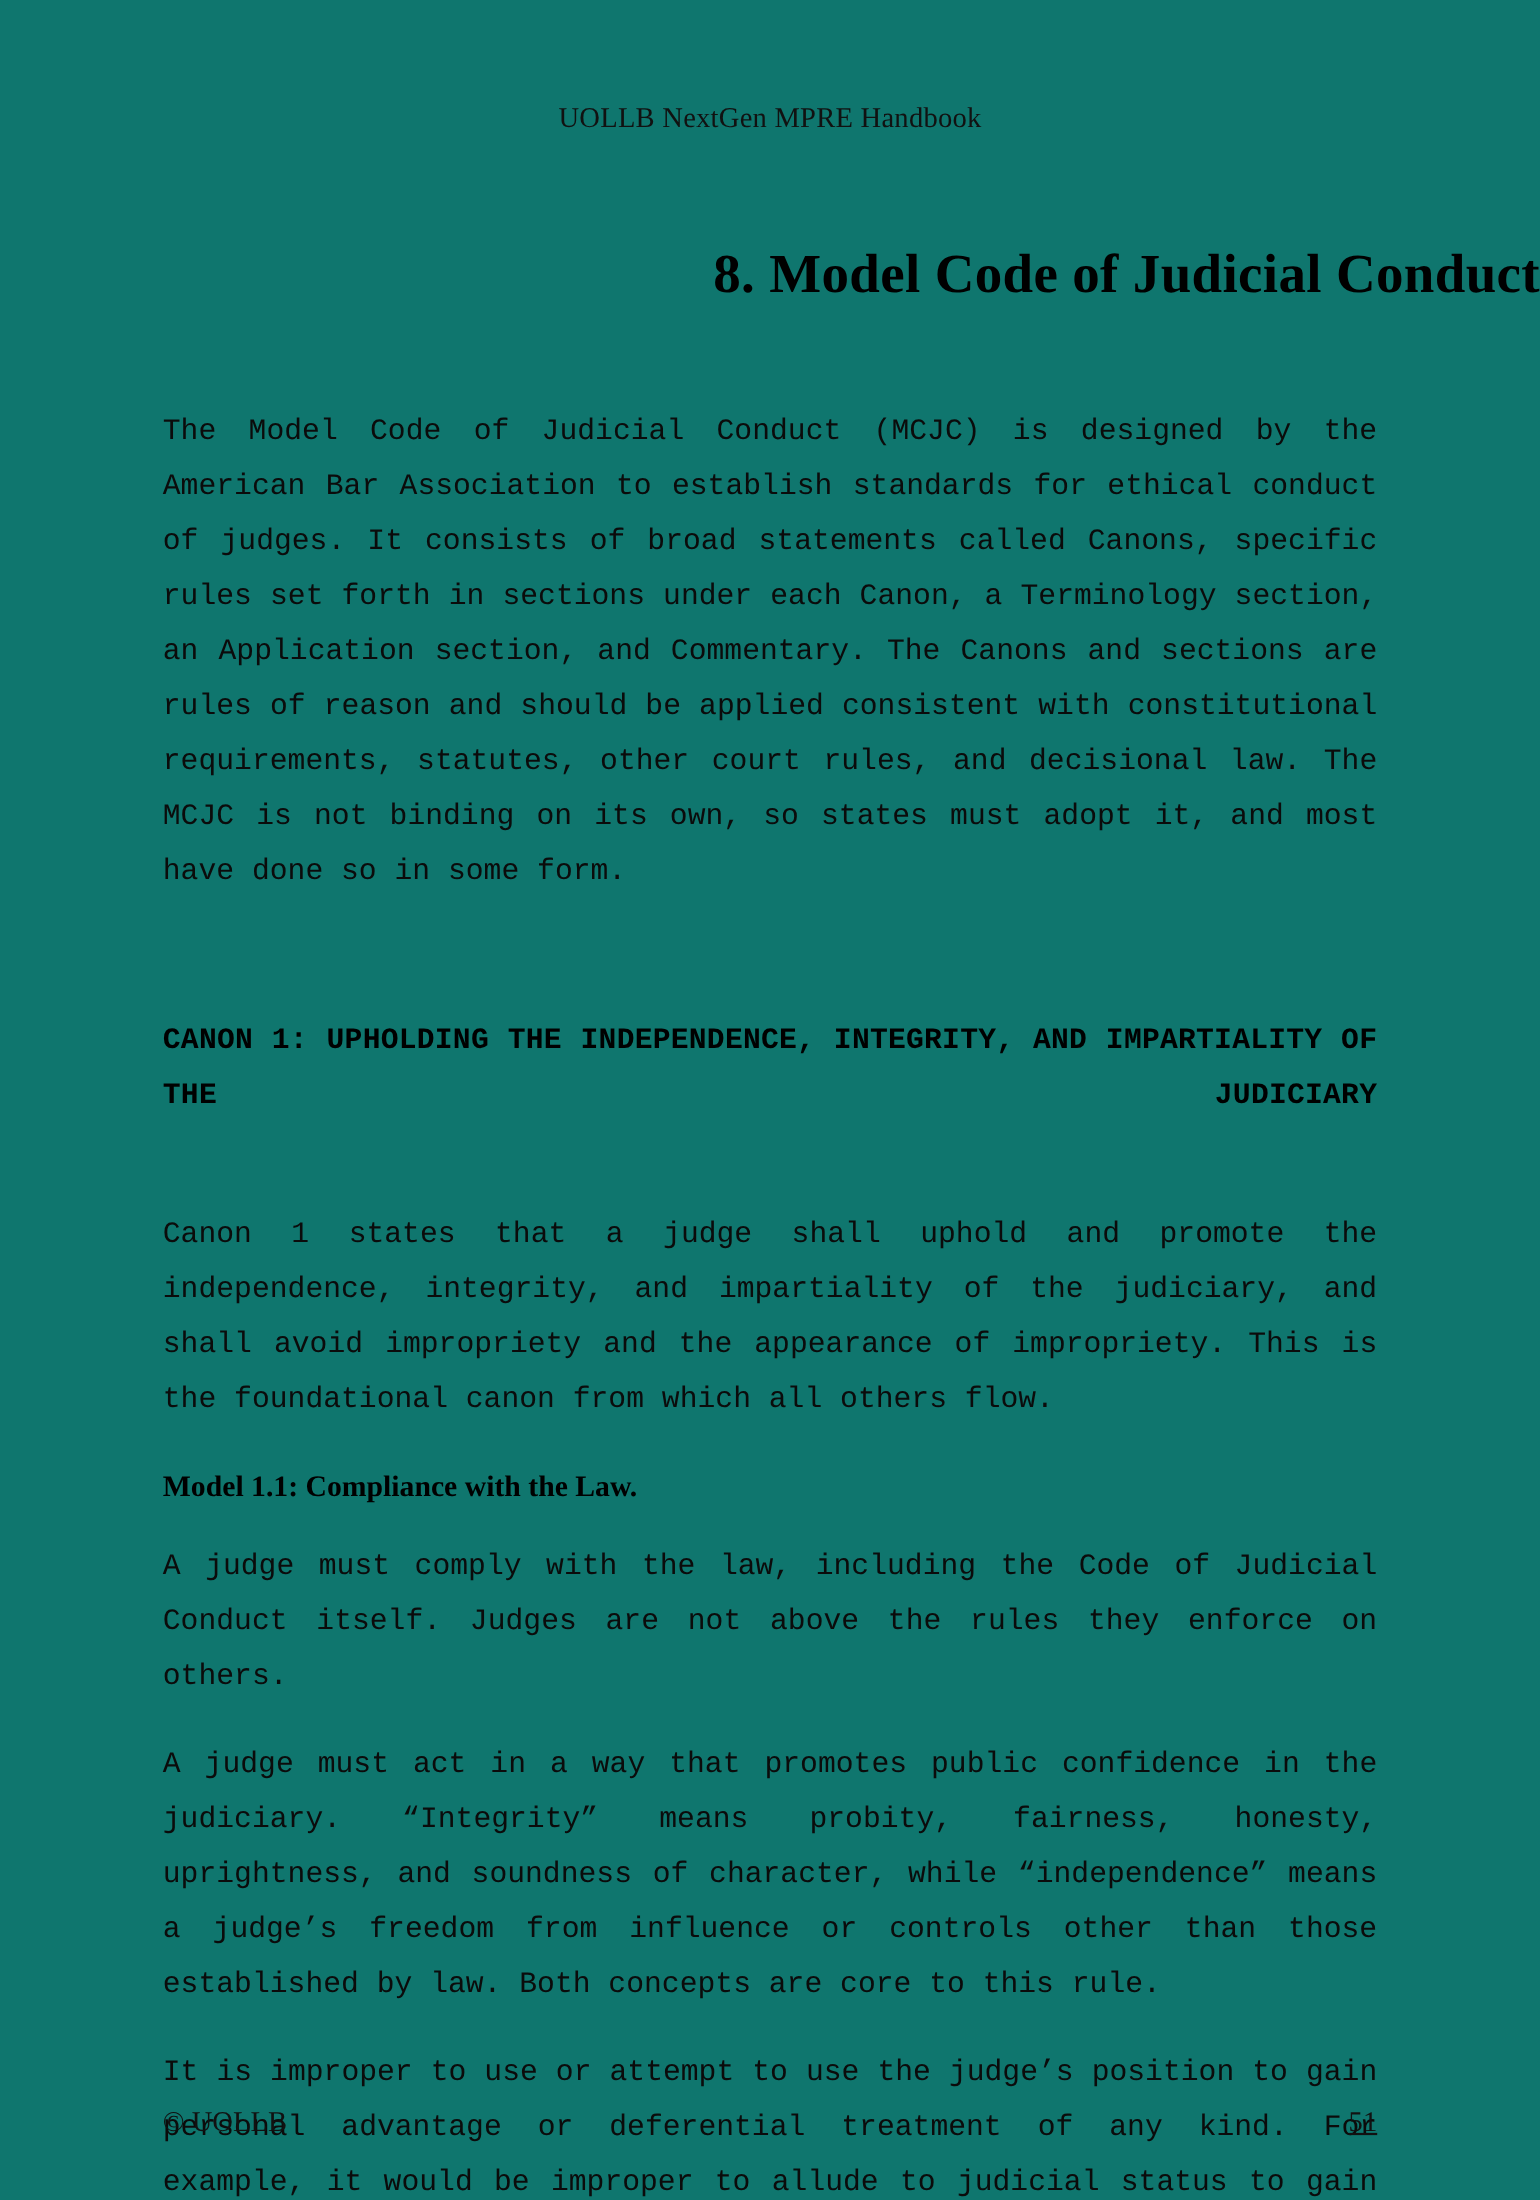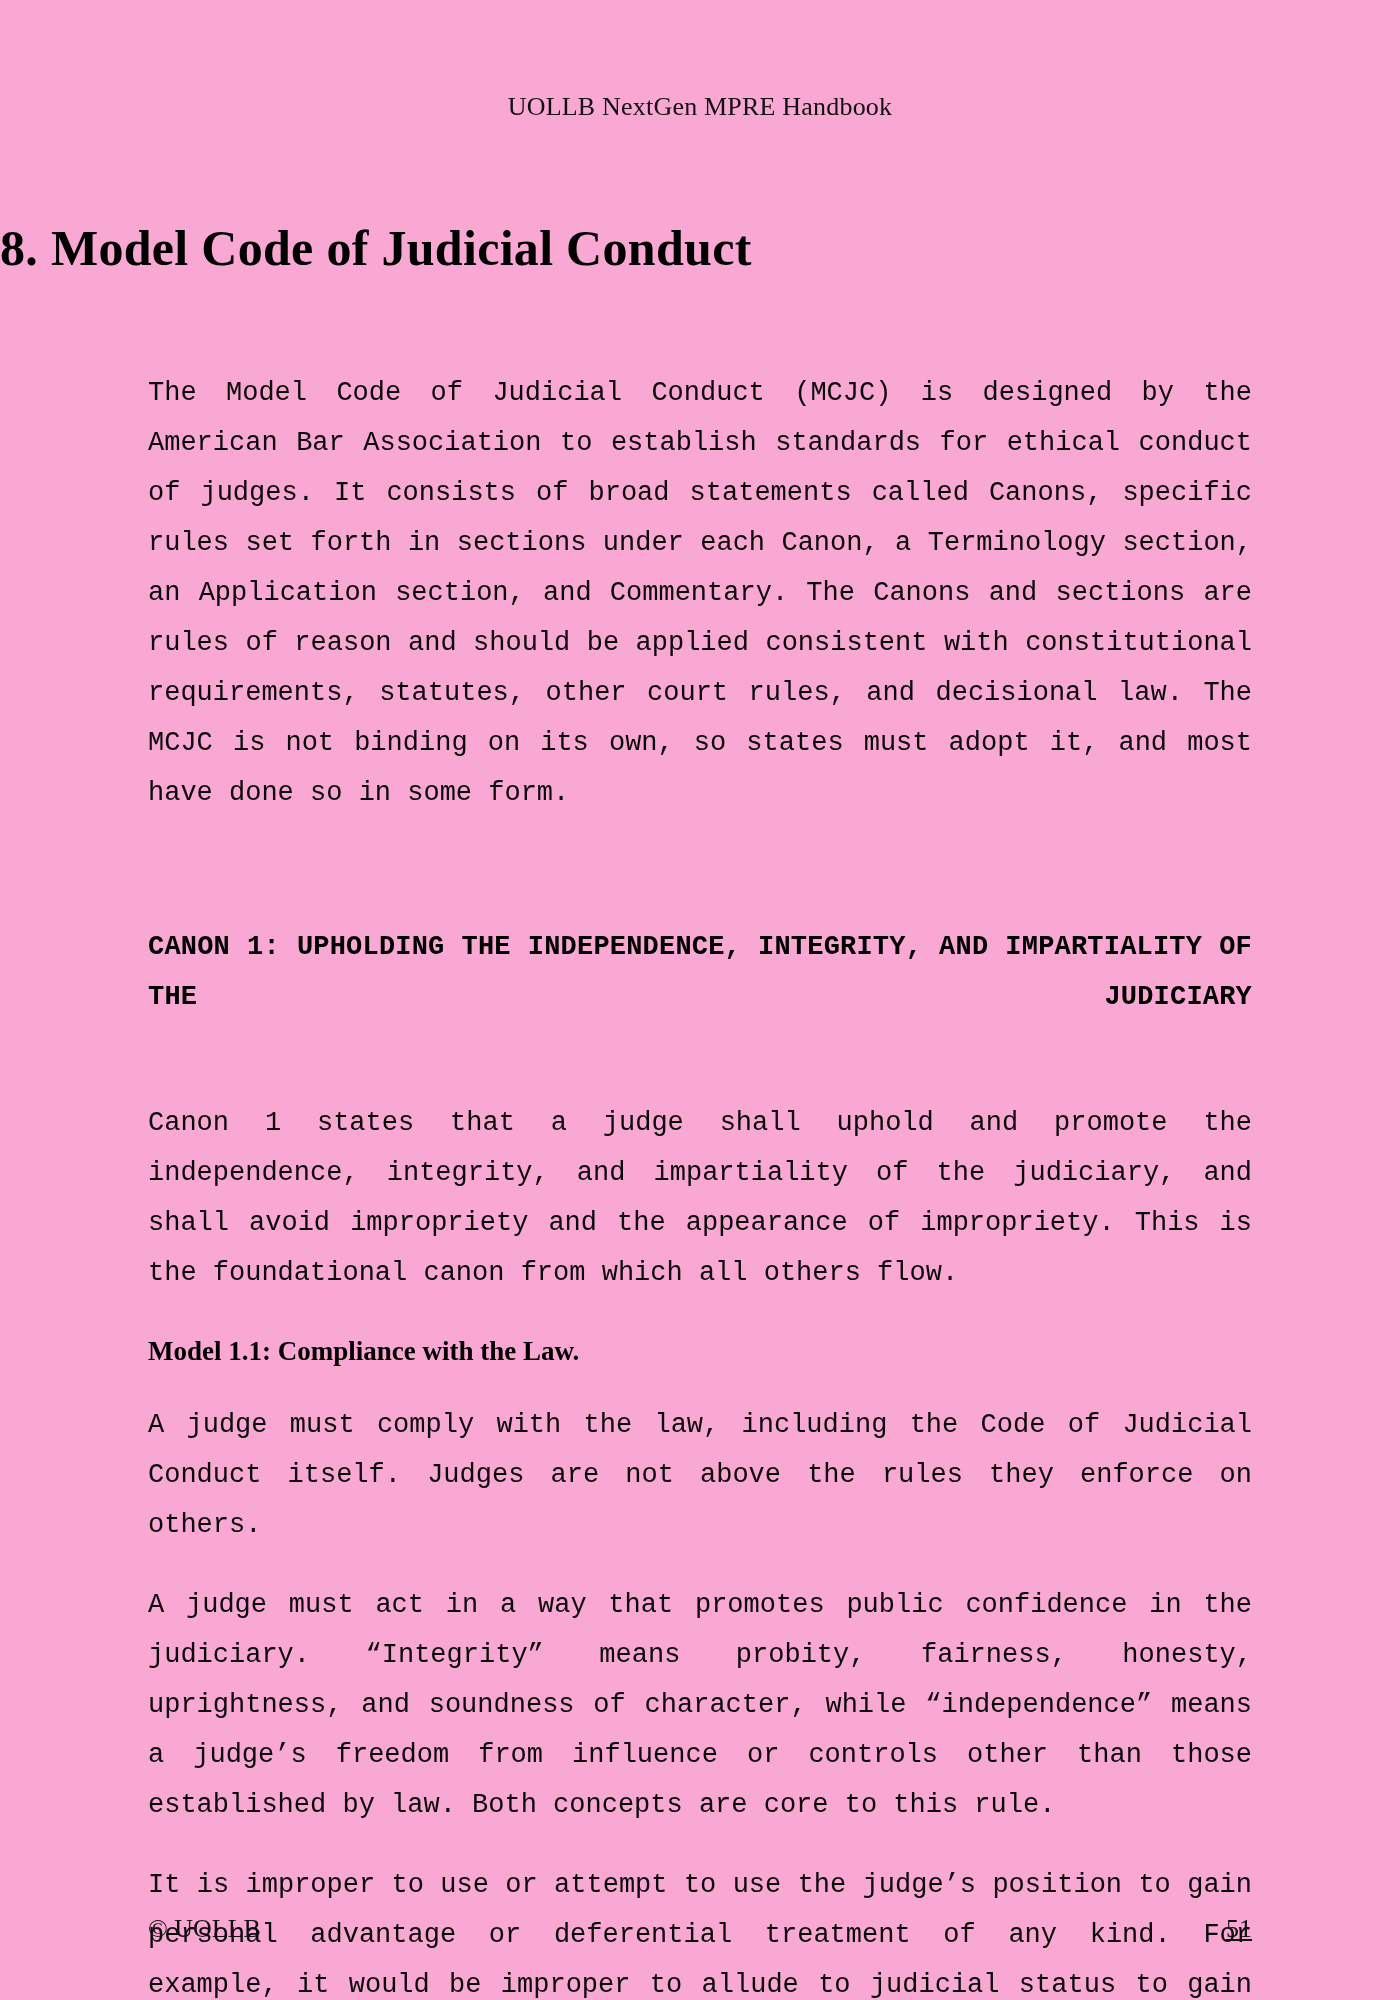--- a/index.html
+++ b/index.html
@@ -4,21 +4,21 @@
 <style>
   html, body {
     margin: 0;
     padding: 0;
     background: #ffffff;
   }
   .page {
     position: relative;
     width: 1400px;
     height: 2000px;
-    background: #f9a8d4;
+    background: #0f766e;
     margin: 0 auto;
     font-family: "Liberation Serif", "DejaVu Serif", serif;
     color: #000000;
     box-sizing: border-box;
     overflow: hidden;
   }
 
   
   .running-head {
     position: absolute;
@@ -30,21 +30,21 @@
     letter-spacing: 0.2px;
     color: #111111;
   }
 
   
   .chapter-title {
     position: absolute;
     top: 185px;
     left: 0;
     width: 1400px;
-    text-align: left;
+    text-align: right;
     font-size: 50px;
     font-weight: 700;
     letter-spacing: 0.3px;
     color: #000000;
   }
 
   
   .content {
     position: absolute;
     top: 368px;

